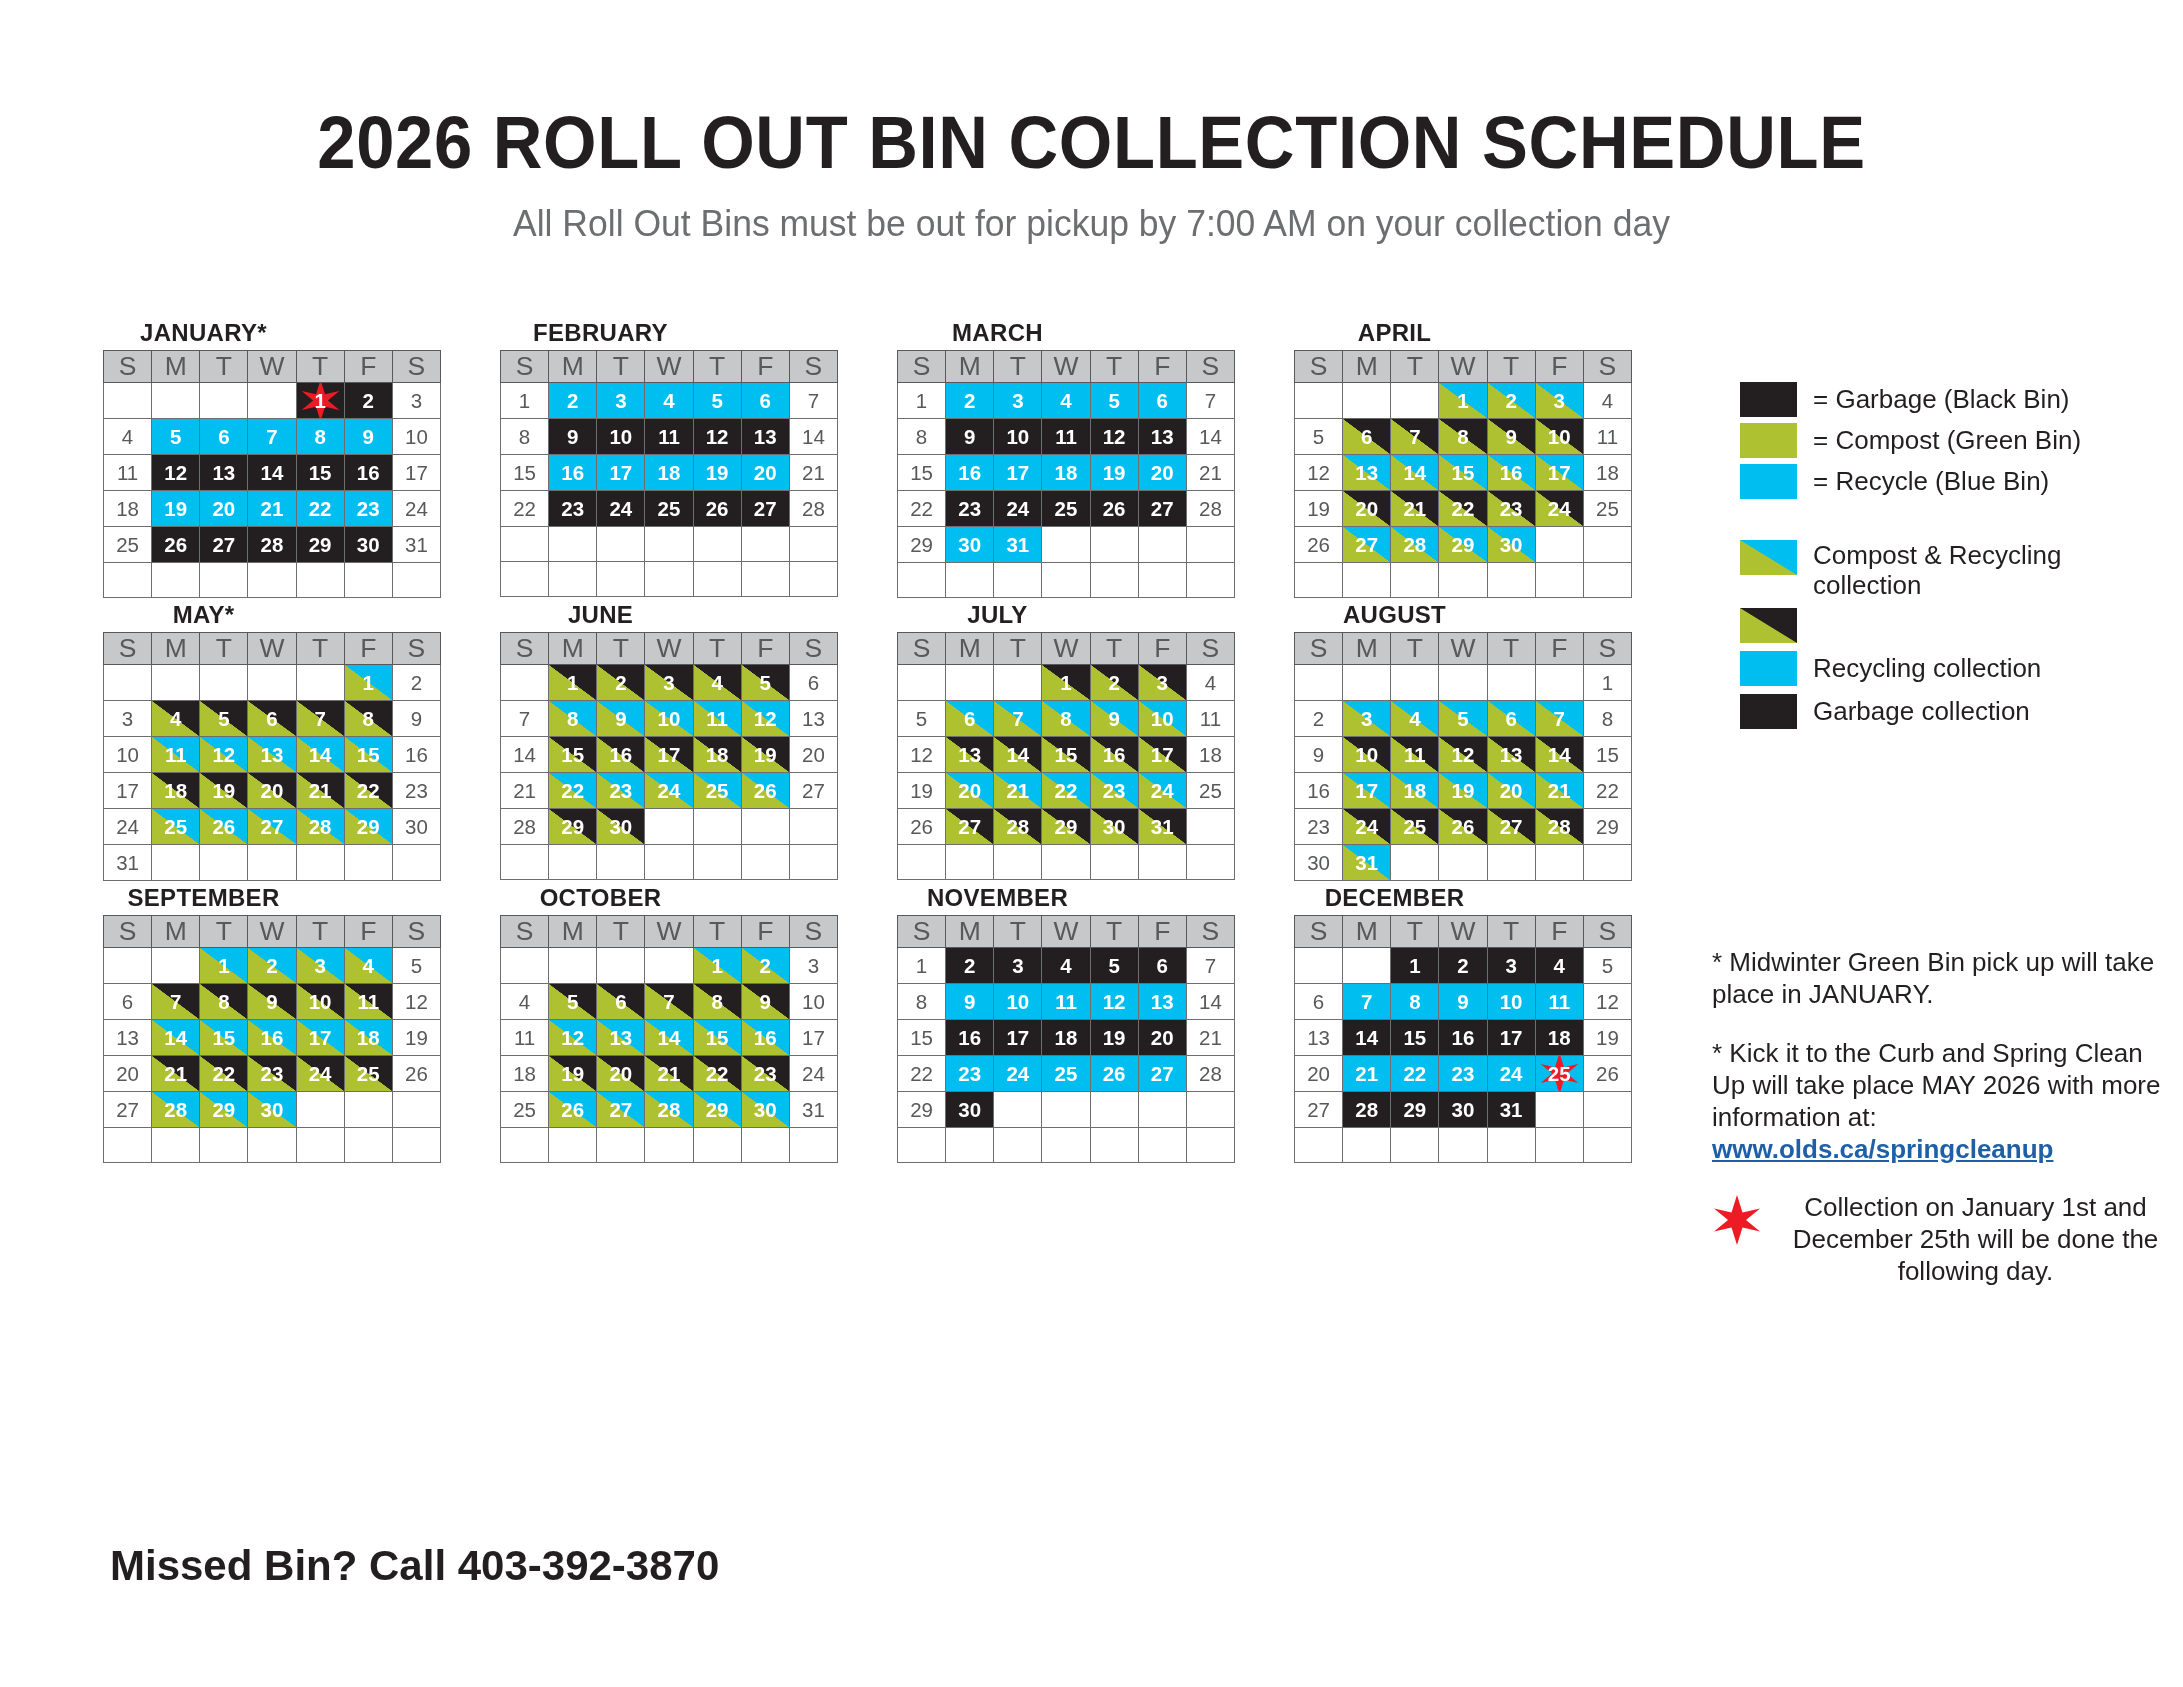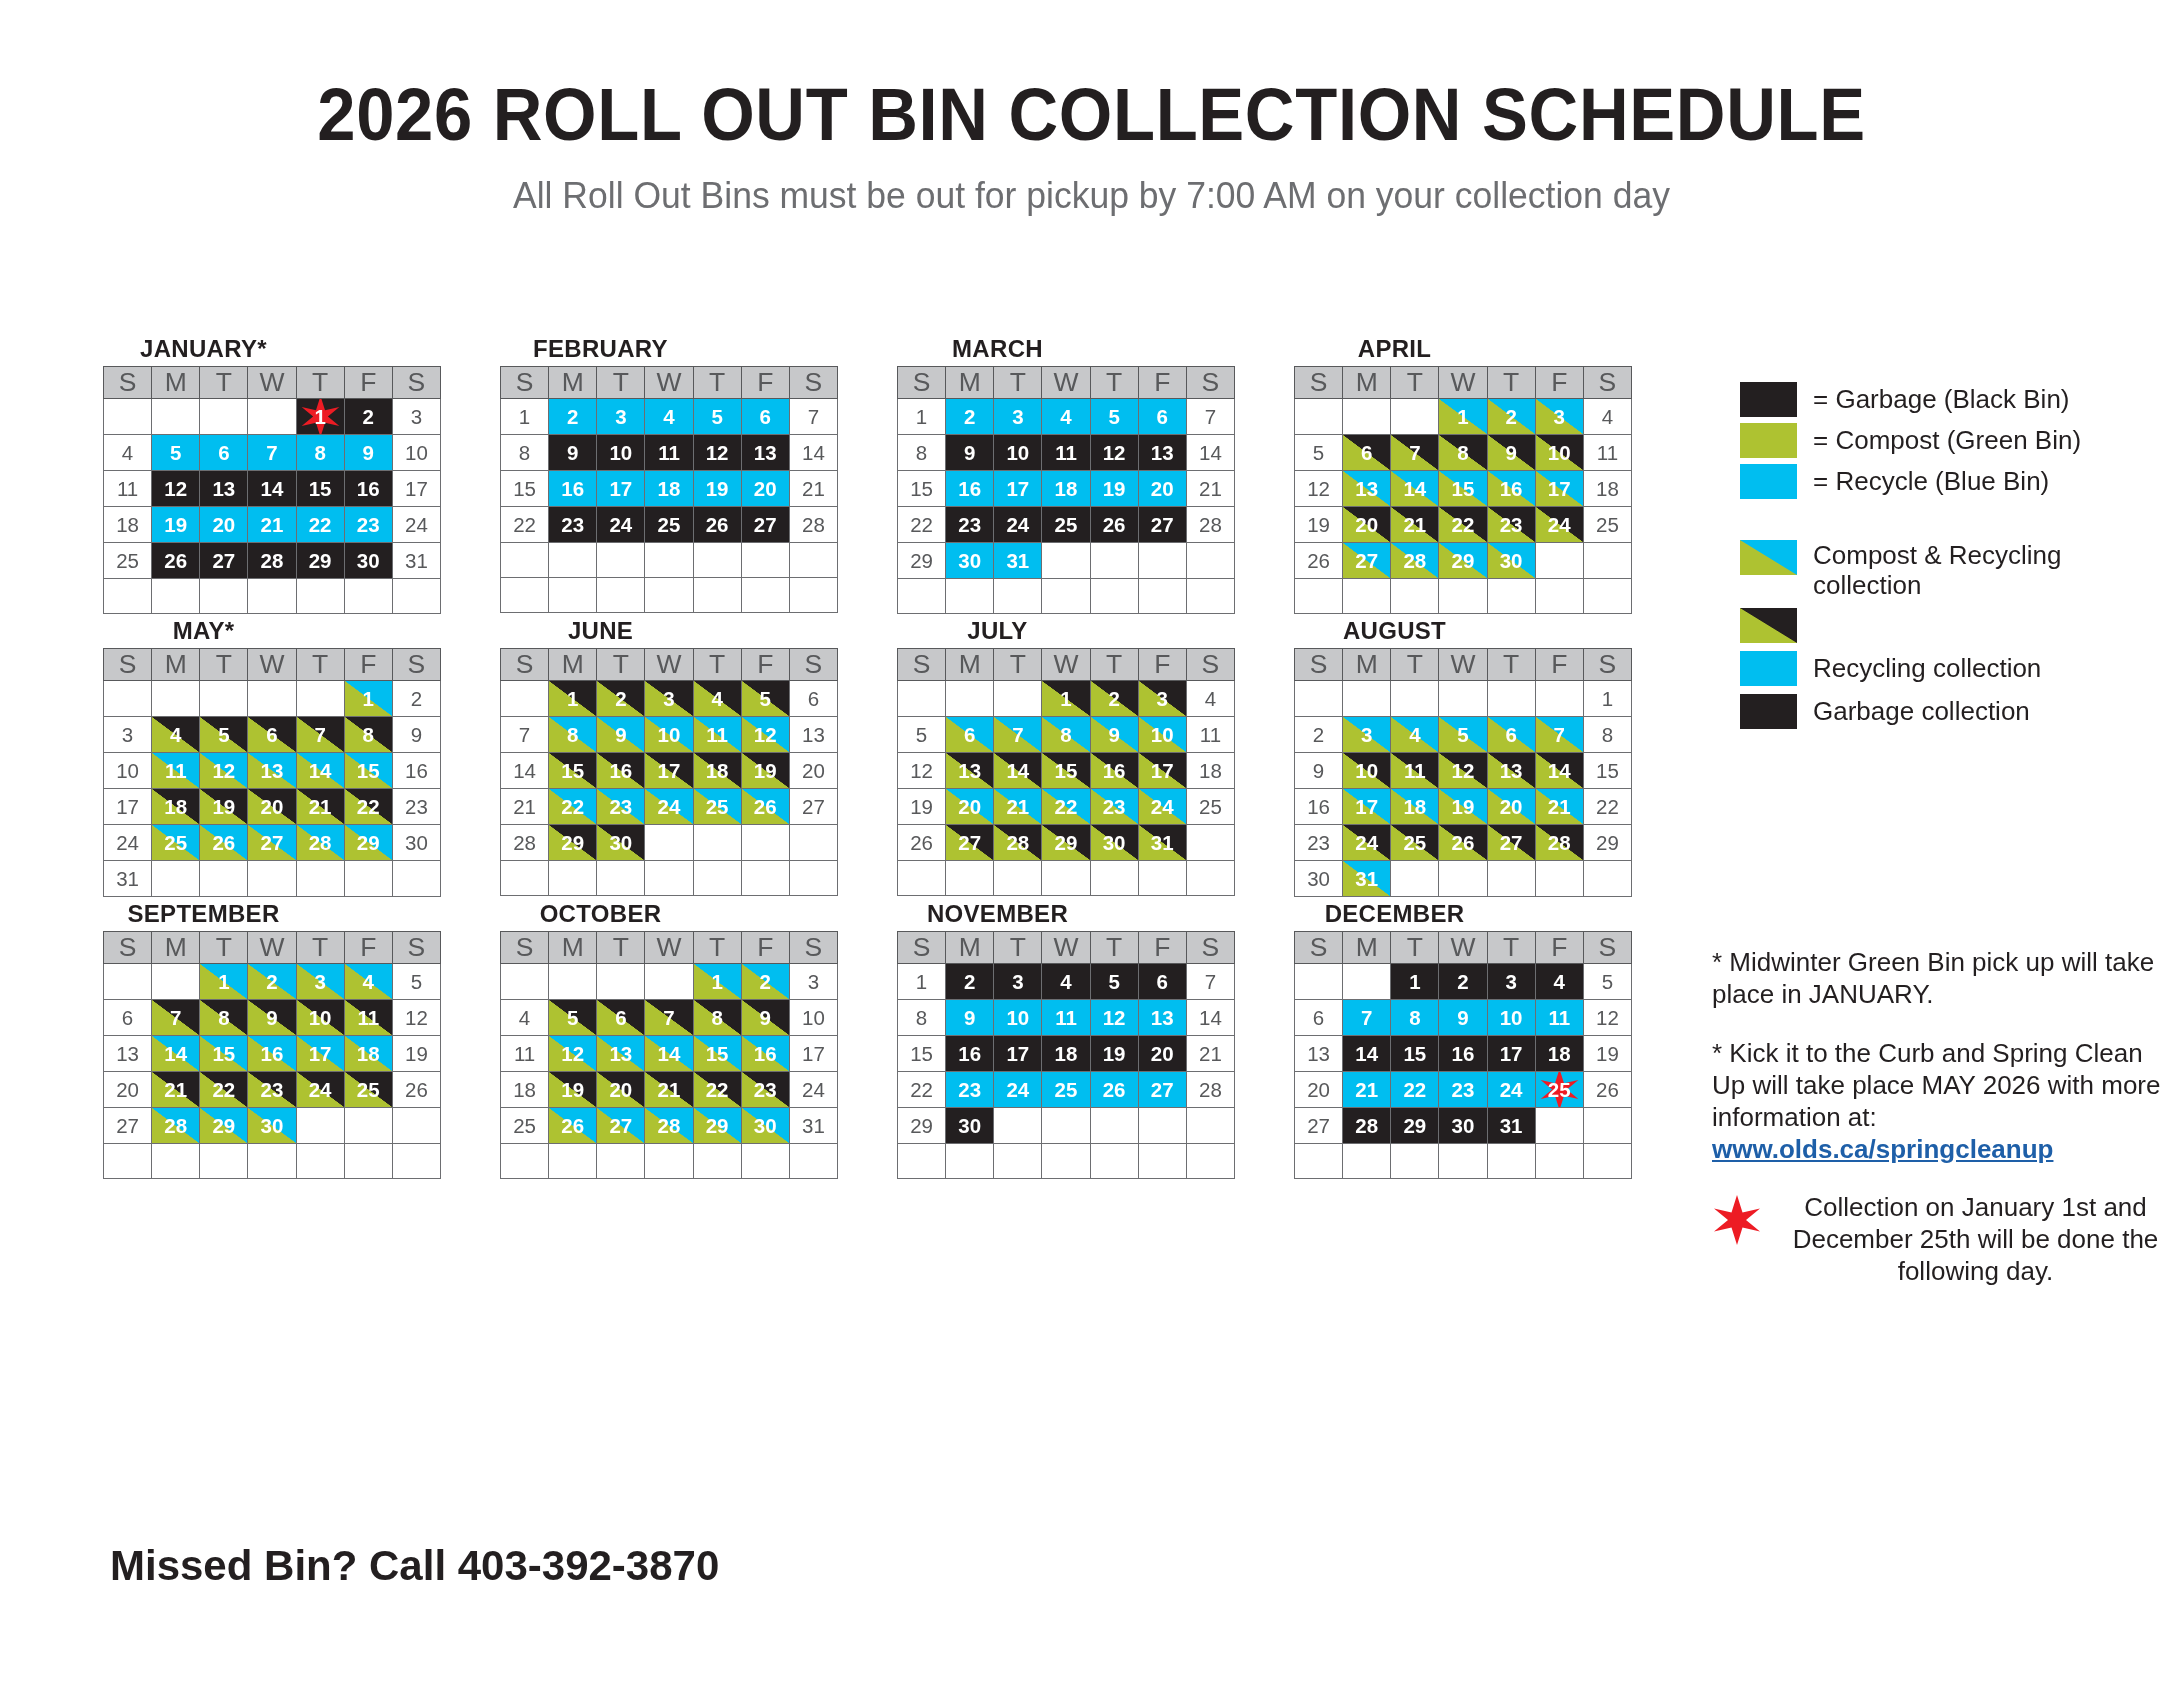--- a/index.html
+++ b/index.html
@@ -5,34 +5,34 @@
   html,body{margin:0;padding:0;}
   body{
     width:2183px;height:1687px;
     background:#ffffff;
     font-family:"Liberation Sans", sans-serif;
     color:#231f20;
     overflow:hidden;
     position:relative;
   }
   
-  #header{ text-align:center; padding-top:78px; }
+  #header{ text-align:center; padding-top:106px; }
   #main-title{
     font-size:74px; font-weight:700; letter-spacing:0.7px;
     line-height:1.0; color:#231f20;
     transform:scaleX(0.93); transform-origin:center;
   }
   #subtitle{
     font-size:37px; font-weight:400; color:#6d6e71;
     margin-top:22.5px; transform:scaleX(0.96); transform-origin:center;
   }
 
   
   #calendar-area{
-    position:absolute; left:0; top:332px; width:1694px;
+    position:absolute; left:0; top:316px; width:1694px;
   }
   .cal-row{ display:flex; }
   .month{
     width:397px; position:relative;
   }
   .month-title{
     text-align:center; font-size:24px; font-weight:700;
     letter-spacing:0.3px; color:#231f20;
     height:34px; line-height:34px;
     padding-left:10px;

